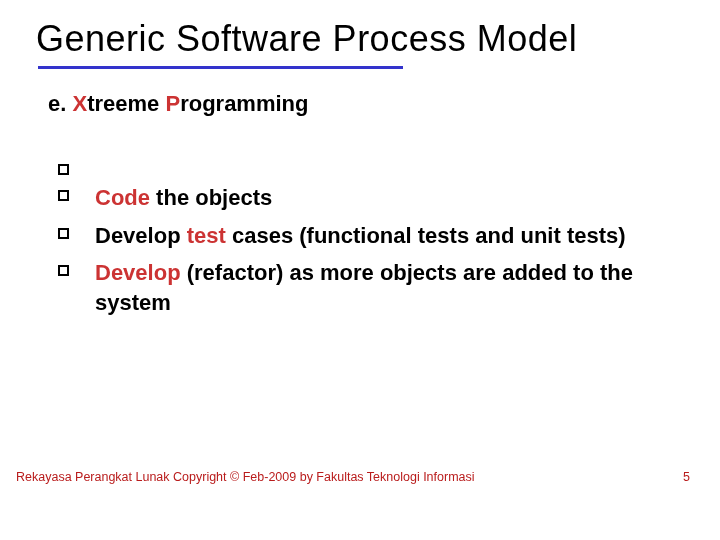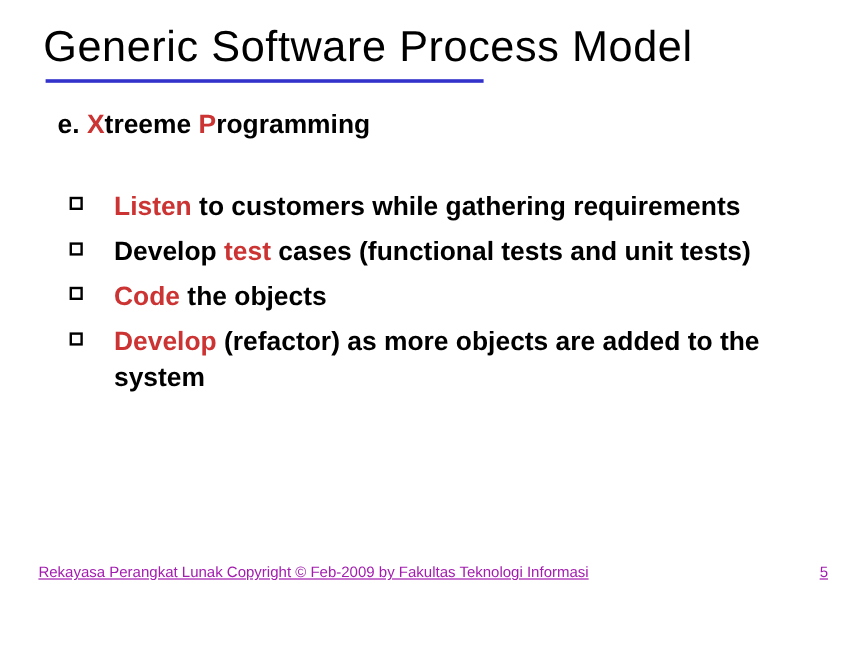--- a/index.html
+++ b/index.html
@@ -63,61 +63,57 @@
     font-weight: bold;
     line-height: 1.35;
     max-width: 560px;
   }
   .bullet .accent {
     color: #cc3333;
   }
   .footer {
     position: absolute;
     bottom: 22px;
-    left: 32px;
+    left: 16px;
     right: 30px;
     display: flex;
     justify-content: space-between;
     font-size: 12.5px;
-    color: #a21caf;
-    text-decoration: underline;
+    color: #b91c1c;
   }
 </style>
 </head>
 <body>
 
 <div class="slide">
 
   <h1 class="title">Generic Software Process Model</h1>
   <div class="rule"></div>
 
   <div class="subtitle">
     <span>e. </span><span class="accent">X</span><span>treeme </span><span class="accent">P</span><span>rogramming</span>
   </div>
 
   <div class="bullets">
 
     <div class="bullet">
       <div class="marker"></div>
+    </div>
+
+    <div class="bullet">
+      <div class="marker"></div>
       <div class="text">
-        <span class="accent">Listen</span><span> to customers while gathering requirements</span>
+        <span class="accent">Code</span><span> the objects</span>
       </div>
     </div>
 
     <div class="bullet">
       <div class="marker"></div>
       <div class="text">
         <span>Develop </span><span class="accent">test</span><span> cases (functional tests and unit tests)</span>
-      </div>
-    </div>
-
-    <div class="bullet">
-      <div class="marker"></div>
-      <div class="text">
-        <span class="accent">Code</span><span> the objects</span>
       </div>
     </div>
 
     <div class="bullet">
       <div class="marker"></div>
       <div class="text">
         <span class="accent">Develop</span><span> (refactor) as more objects are added to the system</span>
       </div>
     </div>
 

